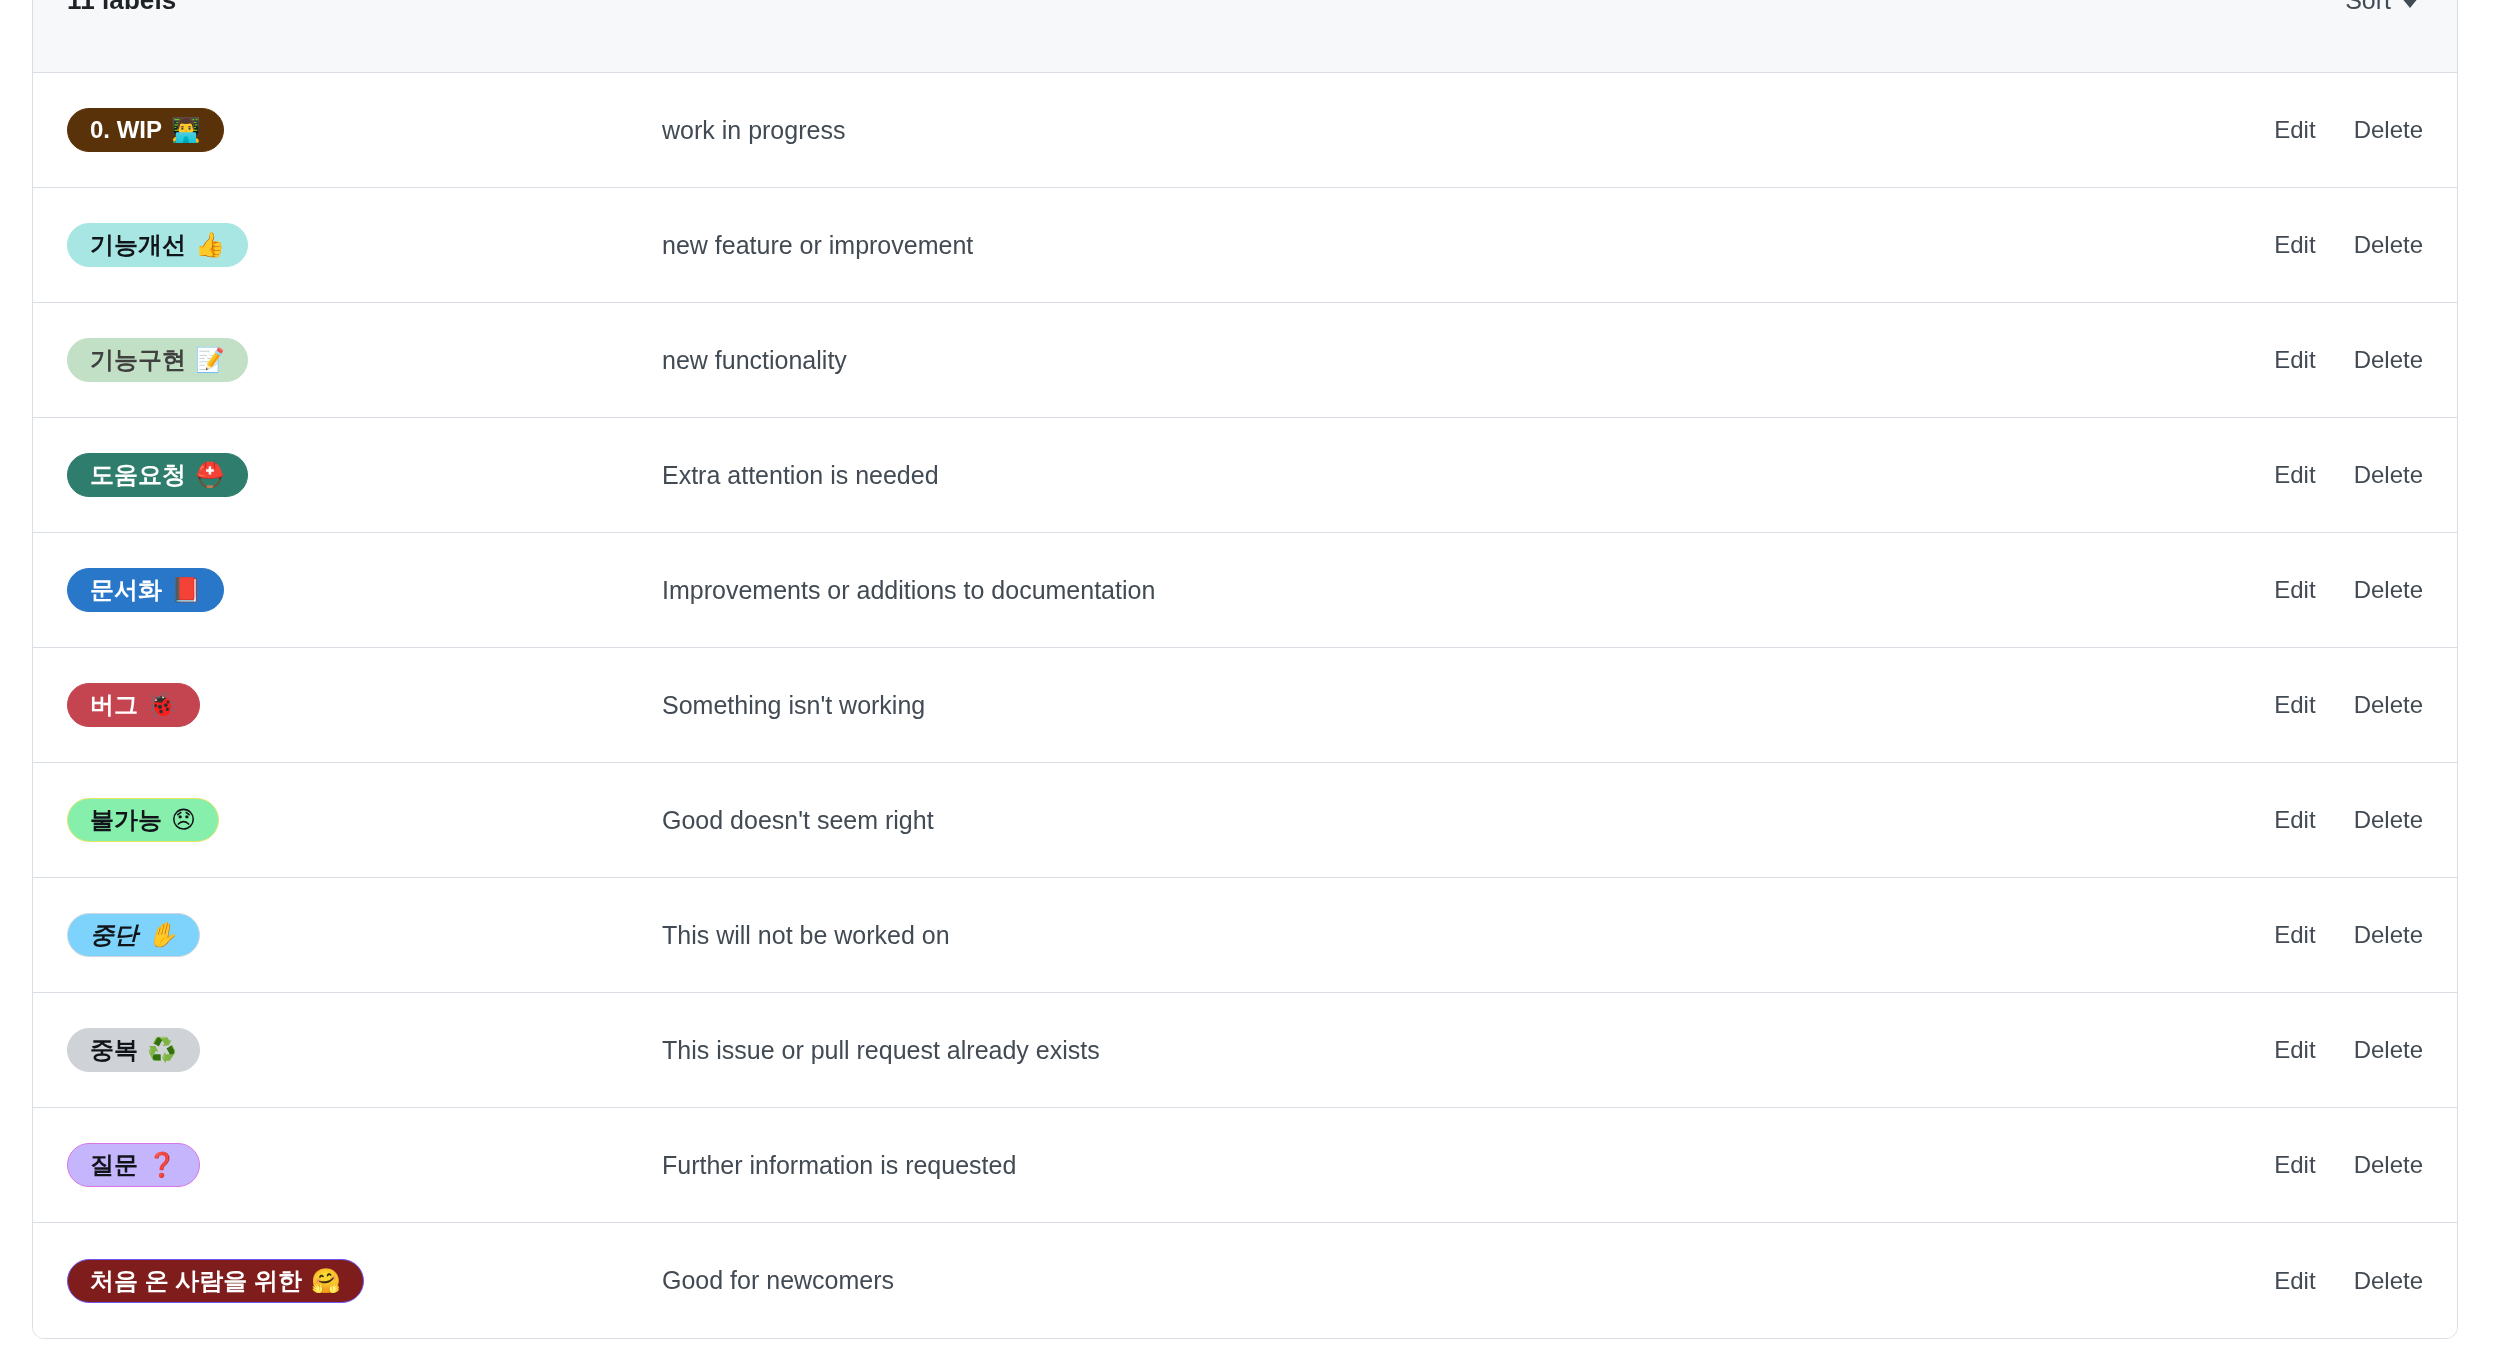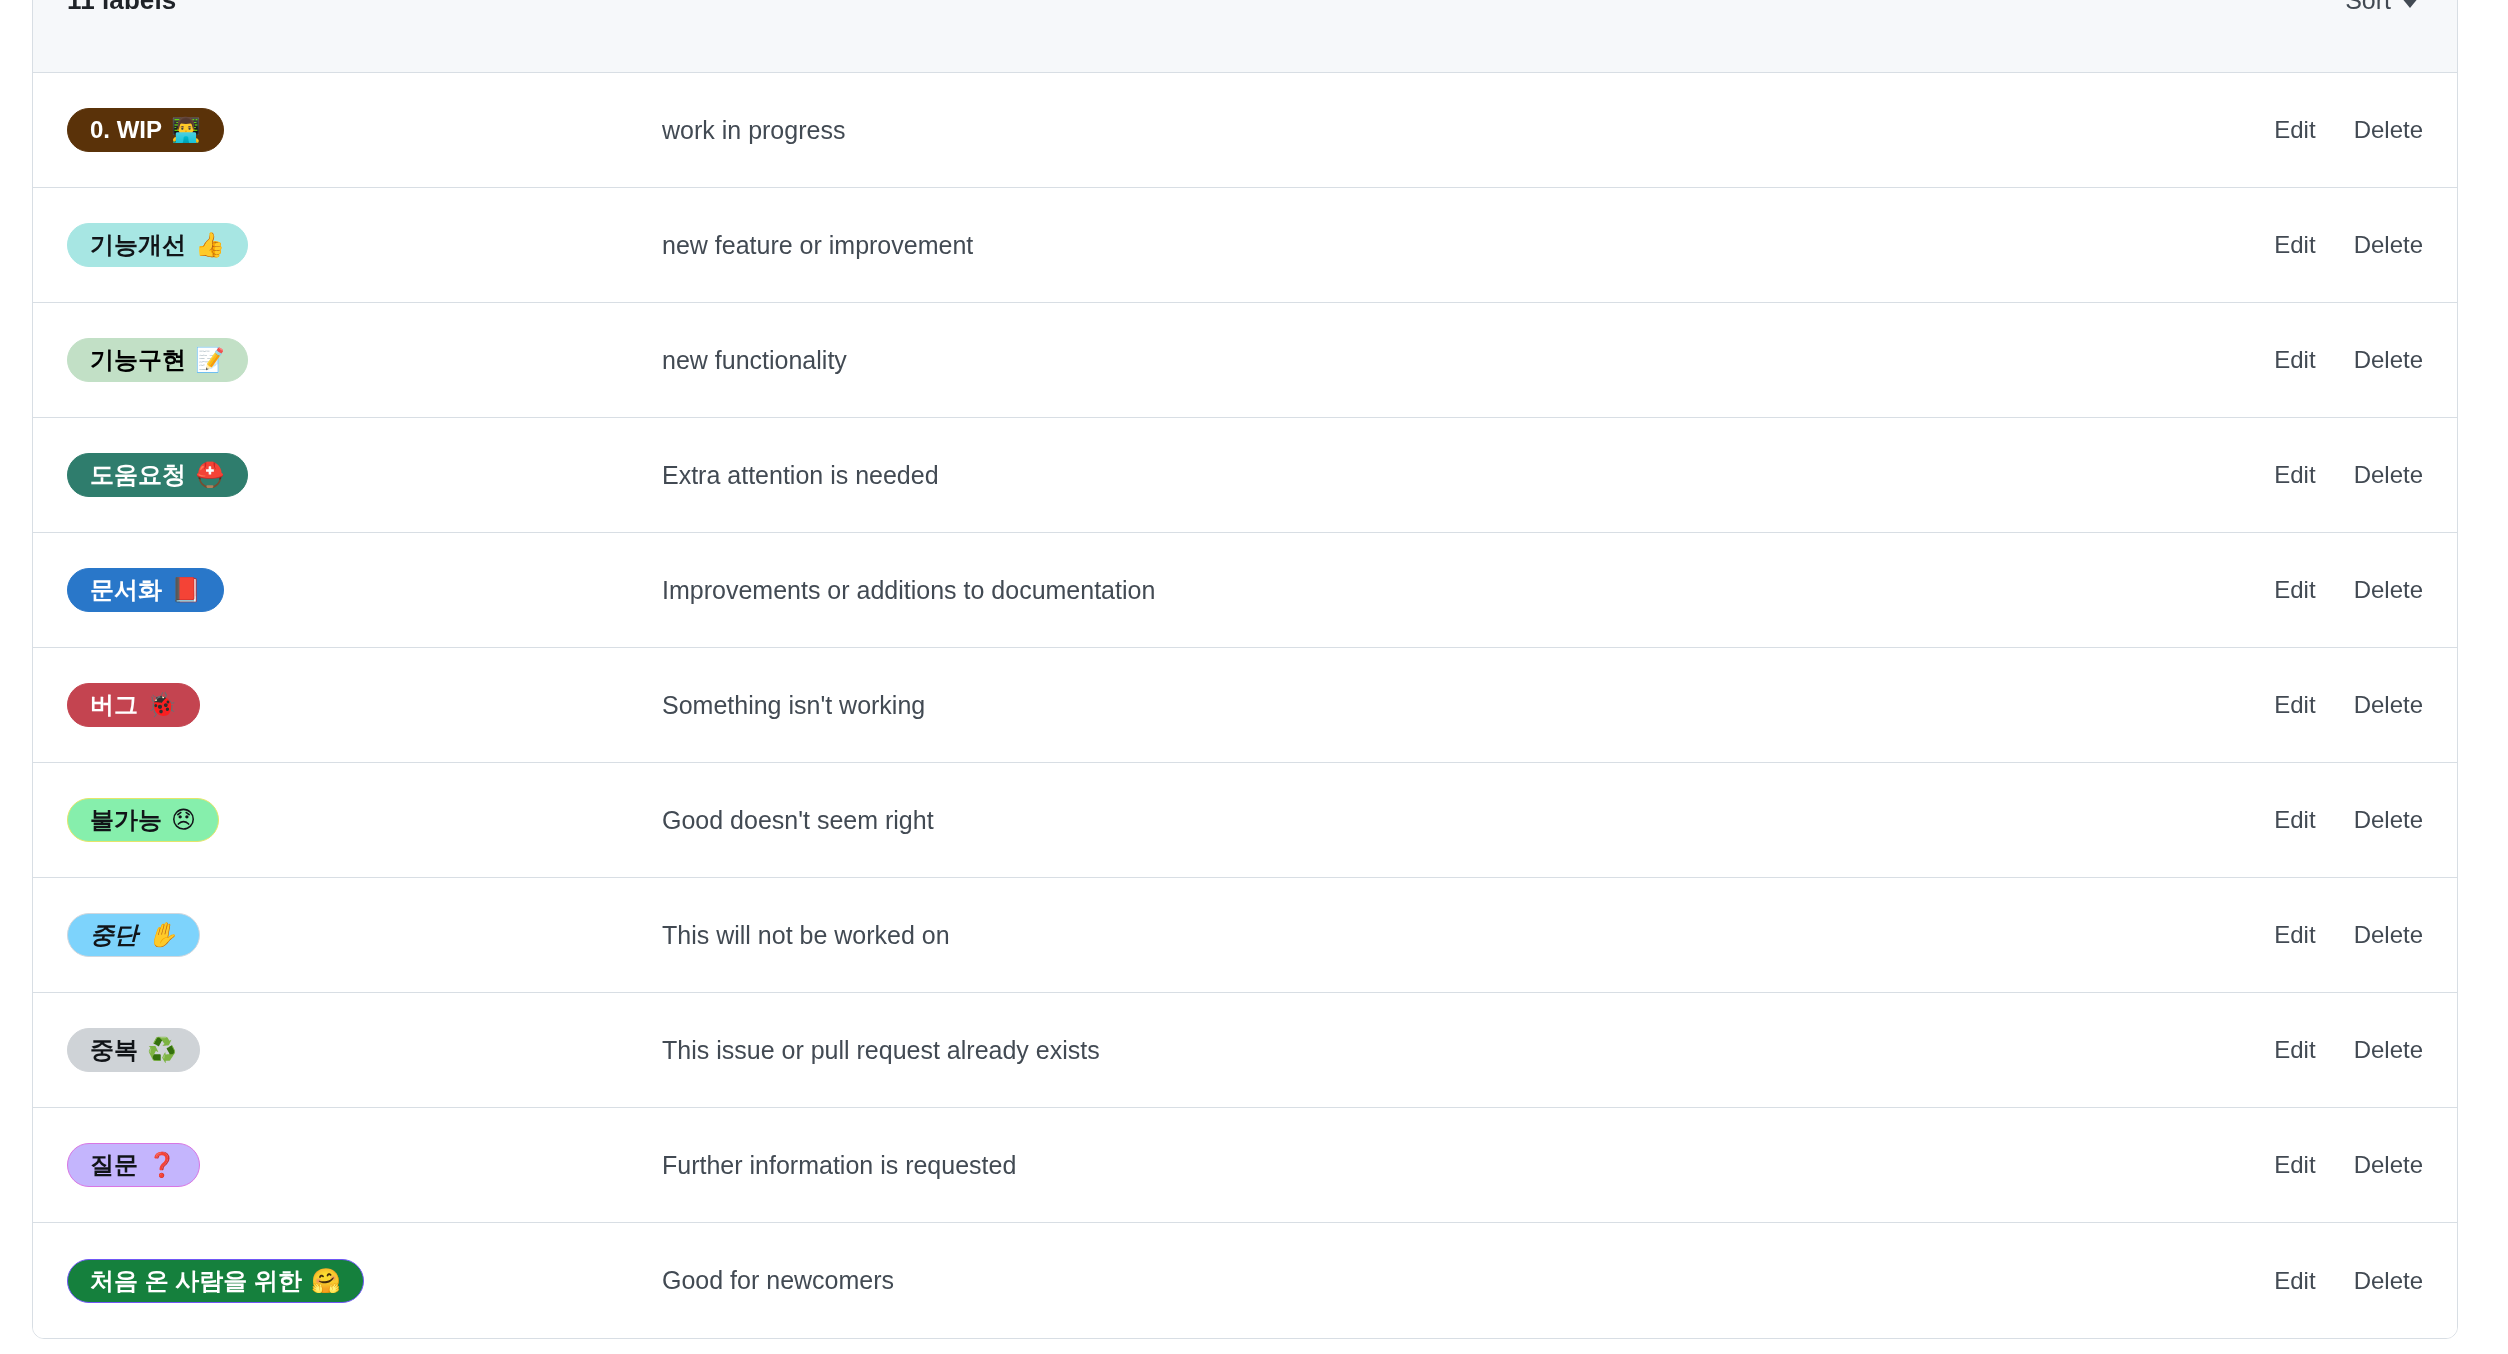--- a/index.html
+++ b/index.html
@@ -153,21 +153,21 @@
           </span>
         </div>
         <div class="col-desc">new feature or improvement</div>
         <div class="col-actions">
           <a class="action-link">Edit</a>
           <a class="action-link">Delete</a>
         </div>
       </div>
       <div class="label-row">
         <div class="col-badge">
-          <span class="badge" style="background: rgb(194, 224, 198); color: #000000; border-color: rgb(194, 224, 198);">
+          <span class="badge" style="background: rgb(194, 224, 198); color: #404040; border-color: rgb(194, 224, 198);">
             <span>기능구현</span>
             <span class="emoji">📝</span>
           </span>
         </div>
         <div class="col-desc">new functionality</div>
         <div class="col-actions">
           <a class="action-link">Edit</a>
           <a class="action-link">Delete</a>
         </div>
       </div>
@@ -257,21 +257,21 @@
           </span>
         </div>
         <div class="col-desc">Further information is requested</div>
         <div class="col-actions">
           <a class="action-link">Edit</a>
           <a class="action-link">Delete</a>
         </div>
       </div>
       <div class="label-row">
         <div class="col-badge">
-          <span class="badge" style="background: #15803d; color: rgb(255, 255, 255); border-color: rgb(112, 87, 245);">
+          <span class="badge" style="background: #7f1d1d; color: rgb(255, 255, 255); border-color: rgb(112, 87, 245);">
             <span>처음 온 사람을 위한</span>
             <span class="emoji">🤗</span>
           </span>
         </div>
         <div class="col-desc">Good for newcomers</div>
         <div class="col-actions">
           <a class="action-link">Edit</a>
           <a class="action-link">Delete</a>
         </div>
       </div>

